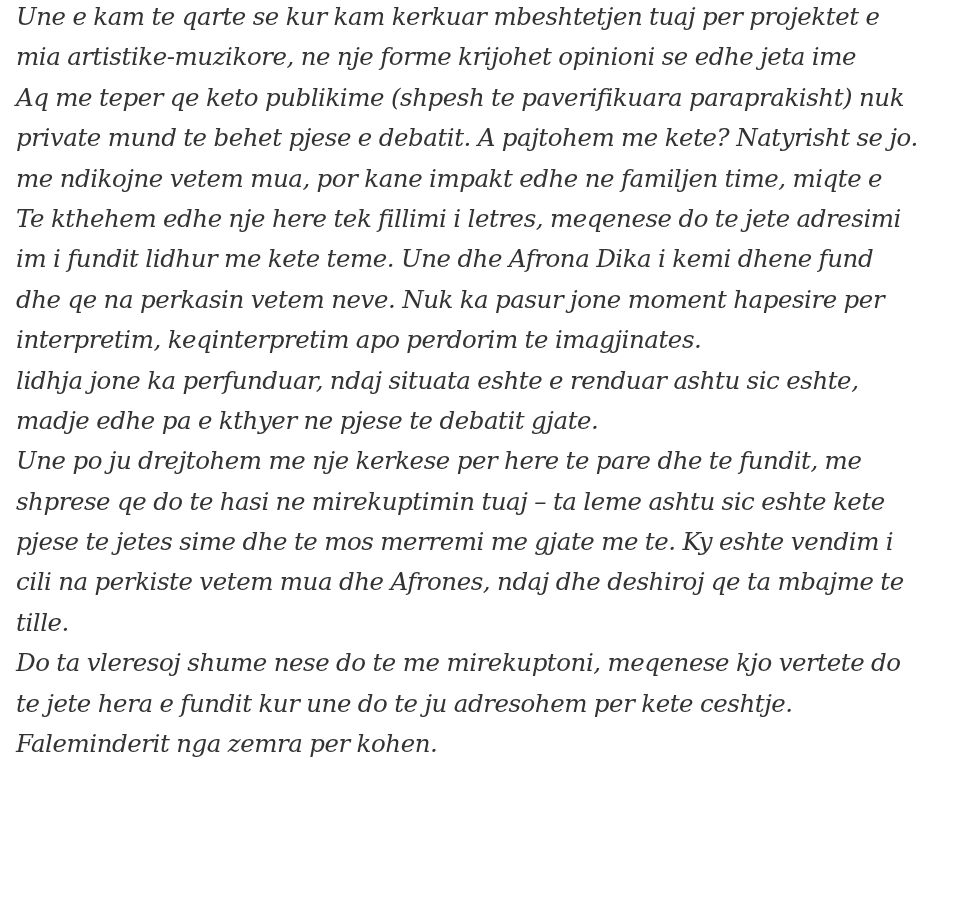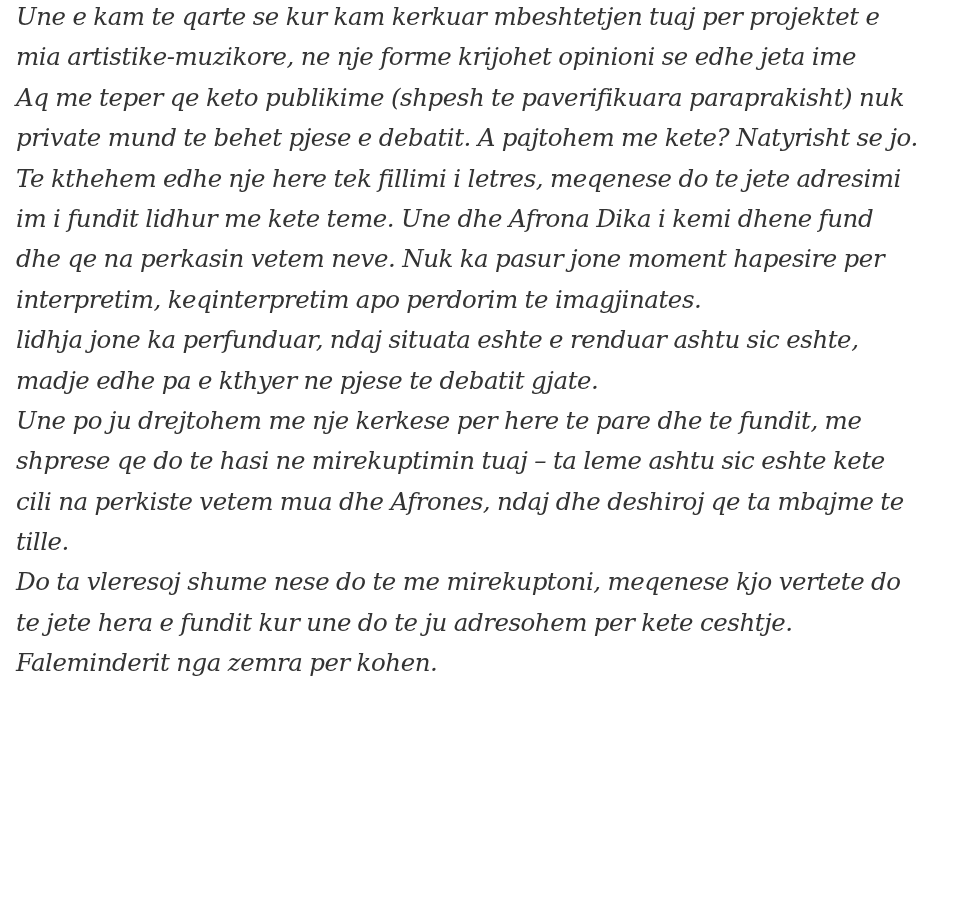--- a/index.html
+++ b/index.html
@@ -33,26 +33,28 @@
   }
 </style>
 </head>
 <body>
 
 <div class="article">
   <span class="line">Une e kam te qarte se kur kam kerkuar mbeshtetjen tuaj per projektet e</span>
   <span class="line">mia artistike-muzikore, ne nje forme krijohet opinioni se edhe jeta ime</span>
   <span class="line">Aq me teper qe keto publikime (shpesh te paverifikuara paraprakisht) nuk</span>
   <span class="line">private mund te behet pjese e debatit. A pajtohem me kete? Natyrisht se jo.</span>
+  <span class="line">me ndikojne vetem mua, por kane impakt edhe ne familjen time, miqte e</span>
   <span class="line">Te kthehem edhe nje here tek fillimi i letres, meqenese do te jete adresimi</span>
   <span class="line">im i fundit lidhur me kete teme. Une dhe Afrona Dika i kemi dhene fund</span>
   <span class="line">dhe qe na perkasin vetem neve. Nuk ka pasur jone moment hapesire per</span>
   <span class="line">interpretim, keqinterpretim apo perdorim te imagjinates.</span>
   <span class="line">lidhja jone ka perfunduar, ndaj situata eshte e renduar ashtu sic eshte,</span>
   <span class="line">madje edhe pa e kthyer ne pjese te debatit gjate.</span>
   <span class="line">Une po ju drejtohem me nje kerkese per here te pare dhe te fundit, me</span>
   <span class="line">shprese qe do te hasi ne mirekuptimin tuaj – ta leme ashtu sic eshte kete</span>
+  <span class="line">pjese te jetes sime dhe te mos merremi me gjate me te. Ky eshte vendim i</span>
   <span class="line">cili na perkiste vetem mua dhe Afrones, ndaj dhe deshiroj qe ta mbajme te</span>
   <span class="line">tille.</span>
   <span class="line">Do ta vleresoj shume nese do te me mirekuptoni, meqenese kjo vertete do</span>
   <span class="line">te jete hera e fundit kur une do te ju adresohem per kete ceshtje.</span>
   <span class="line">Faleminderit nga zemra per kohen.</span>
 </div>
 
 </body></html>

